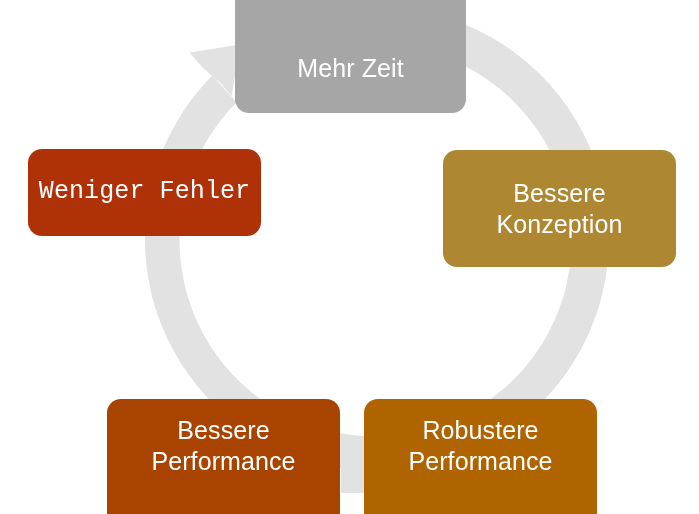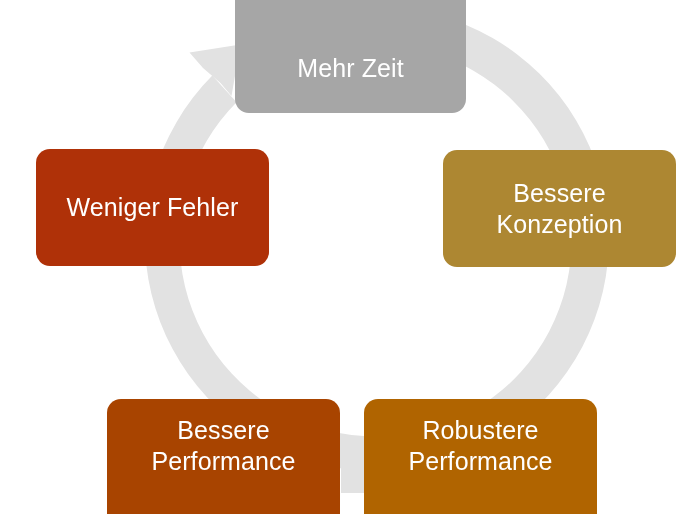--- a/index.html
+++ b/index.html
@@ -63,21 +63,21 @@
     align-items: flex-start;
     padding-top: 16px;
   }
   #node-bessere-performance {
     left: 107px;  top: 399px;  width: 233px; height: 121px;
     border-radius: 14px 14px 0 0;
     align-items: flex-start;
     padding-top: 16px;
   }
   #node-weniger-fehler {
-    left: 36px;   top: 149px;  width: 233px; height: 117px;
+    left: 28px;   top: 149px;  width: 233px; height: 87px; font-family: Liberation Mono, monospace;
   }
 </style>
 </head>
 <body>
 
 <div id="canvas" style="background: rgb(255, 255, 255);">
 
   <svg id="ring-layer" viewBox="0 0 699 514" aria-hidden="true">
 
     <path id="ring-band" d="M 241.1 51.0

